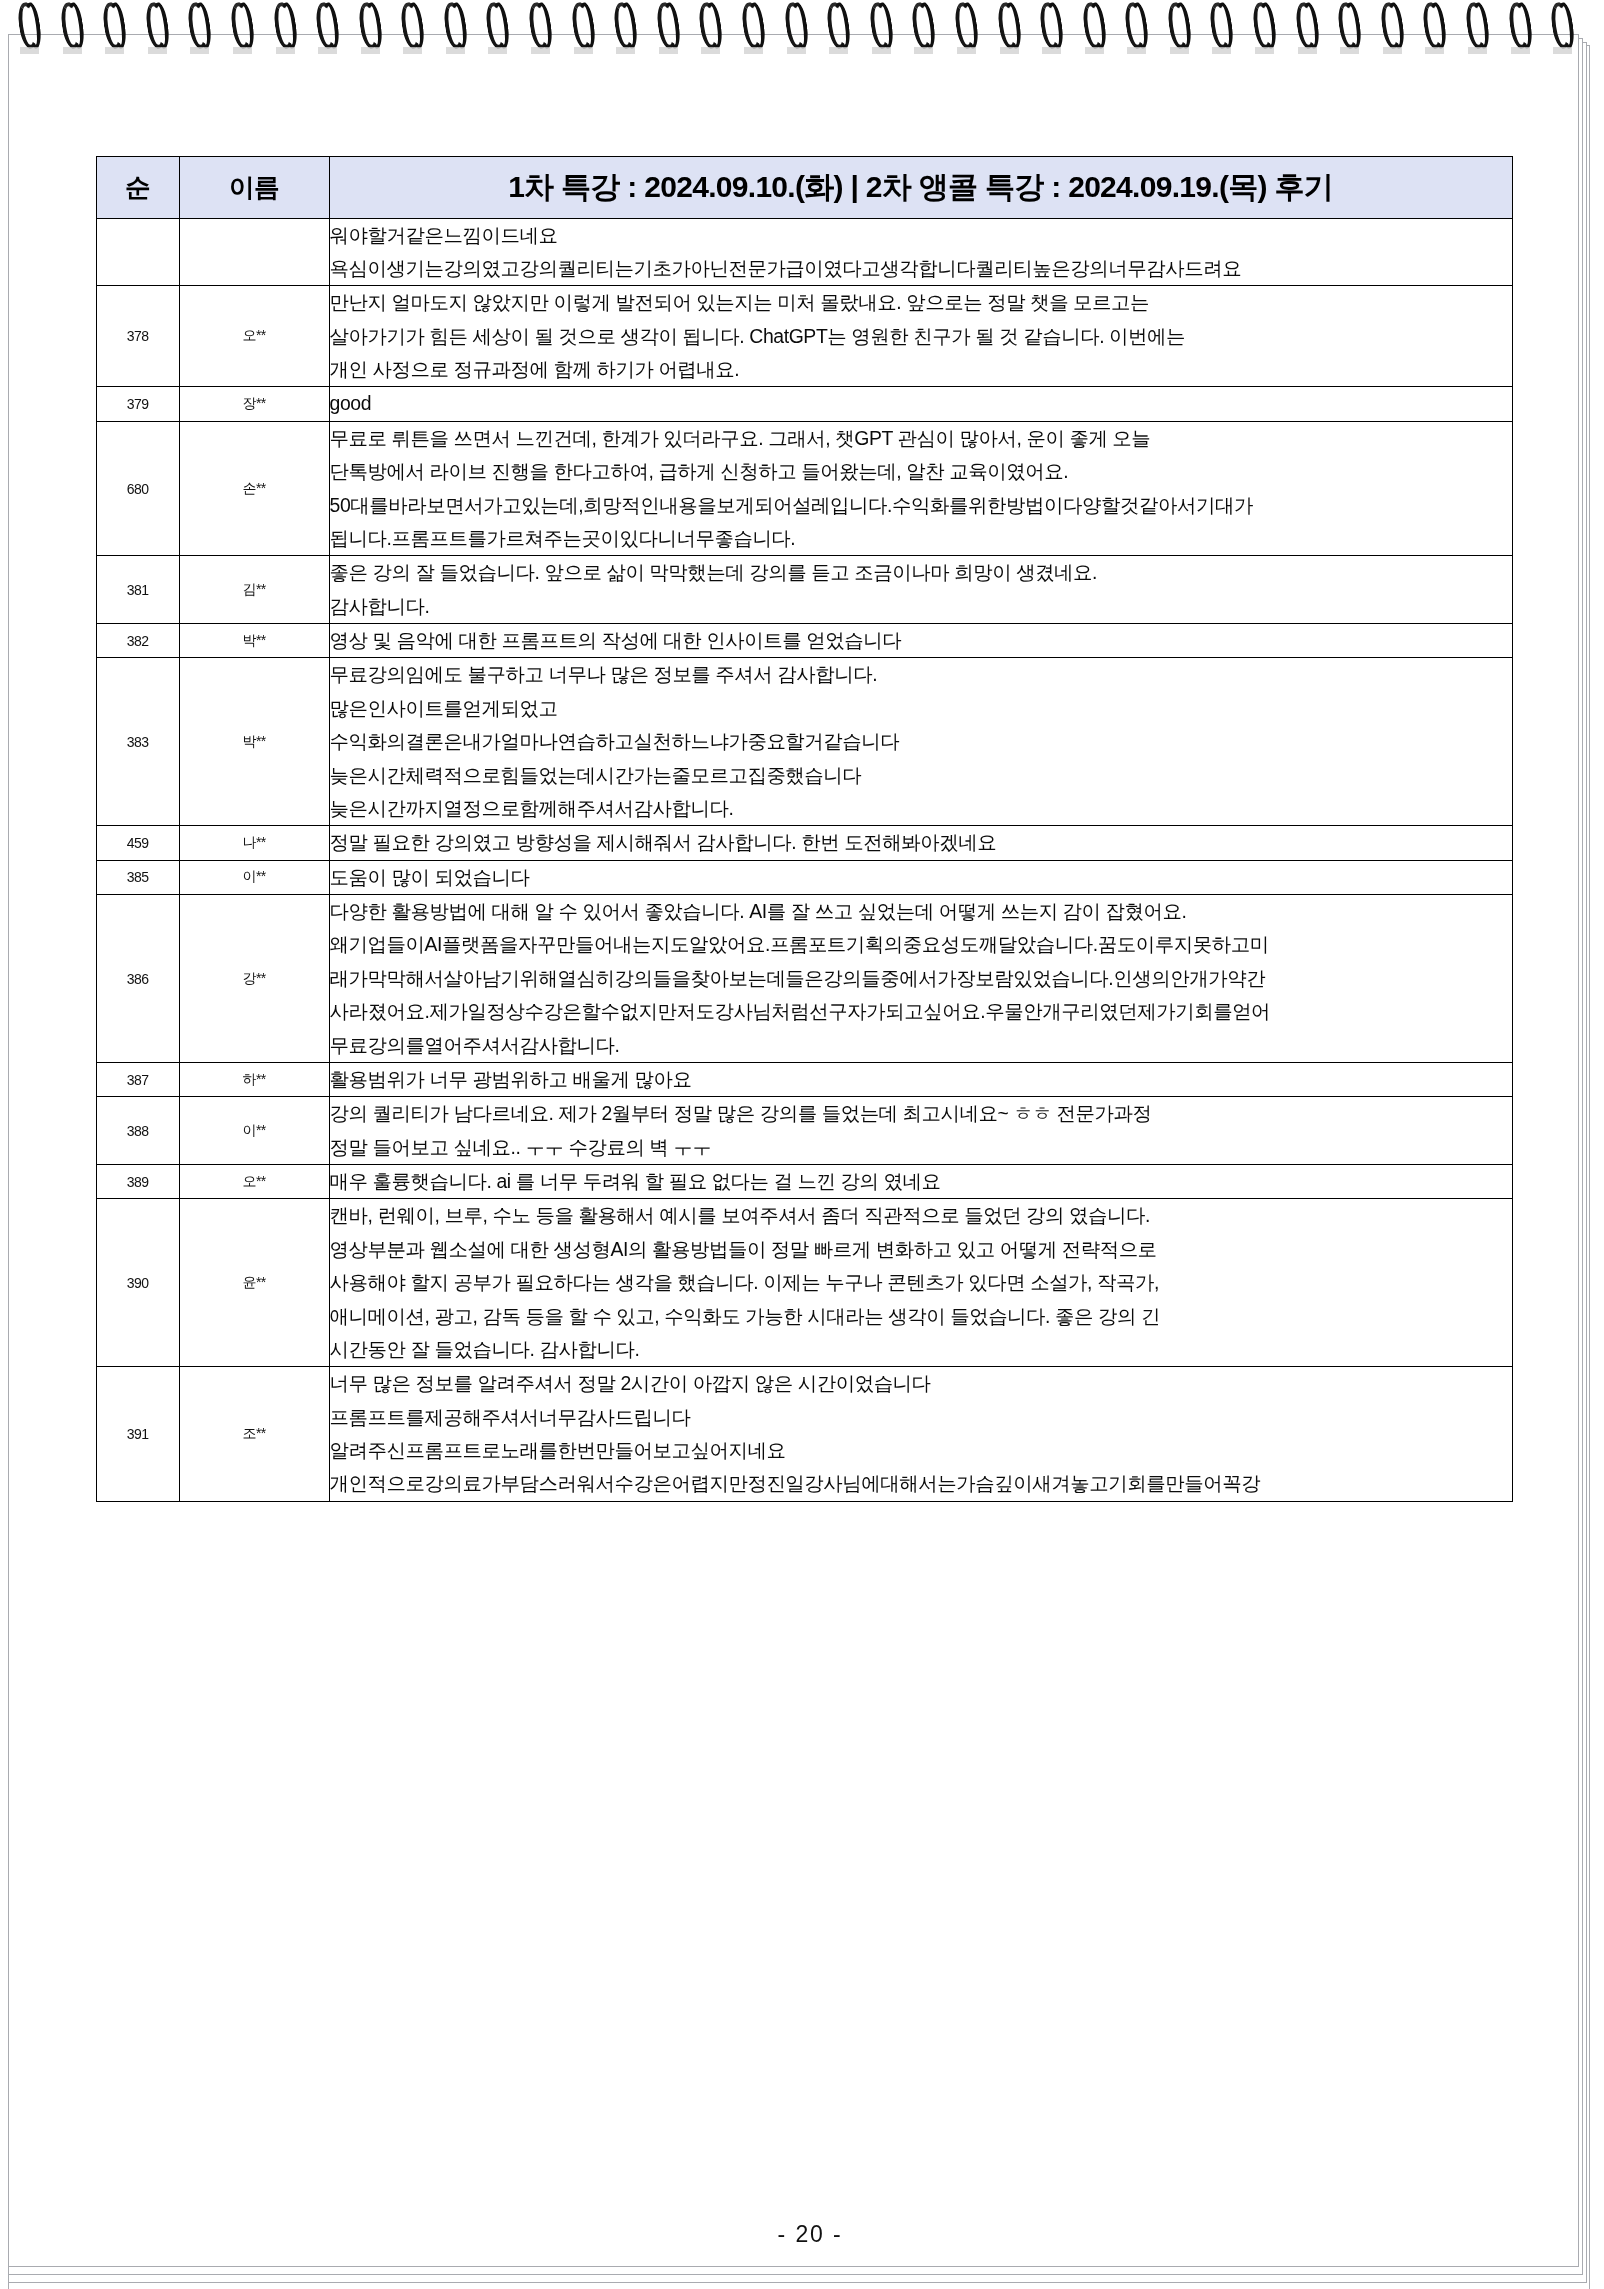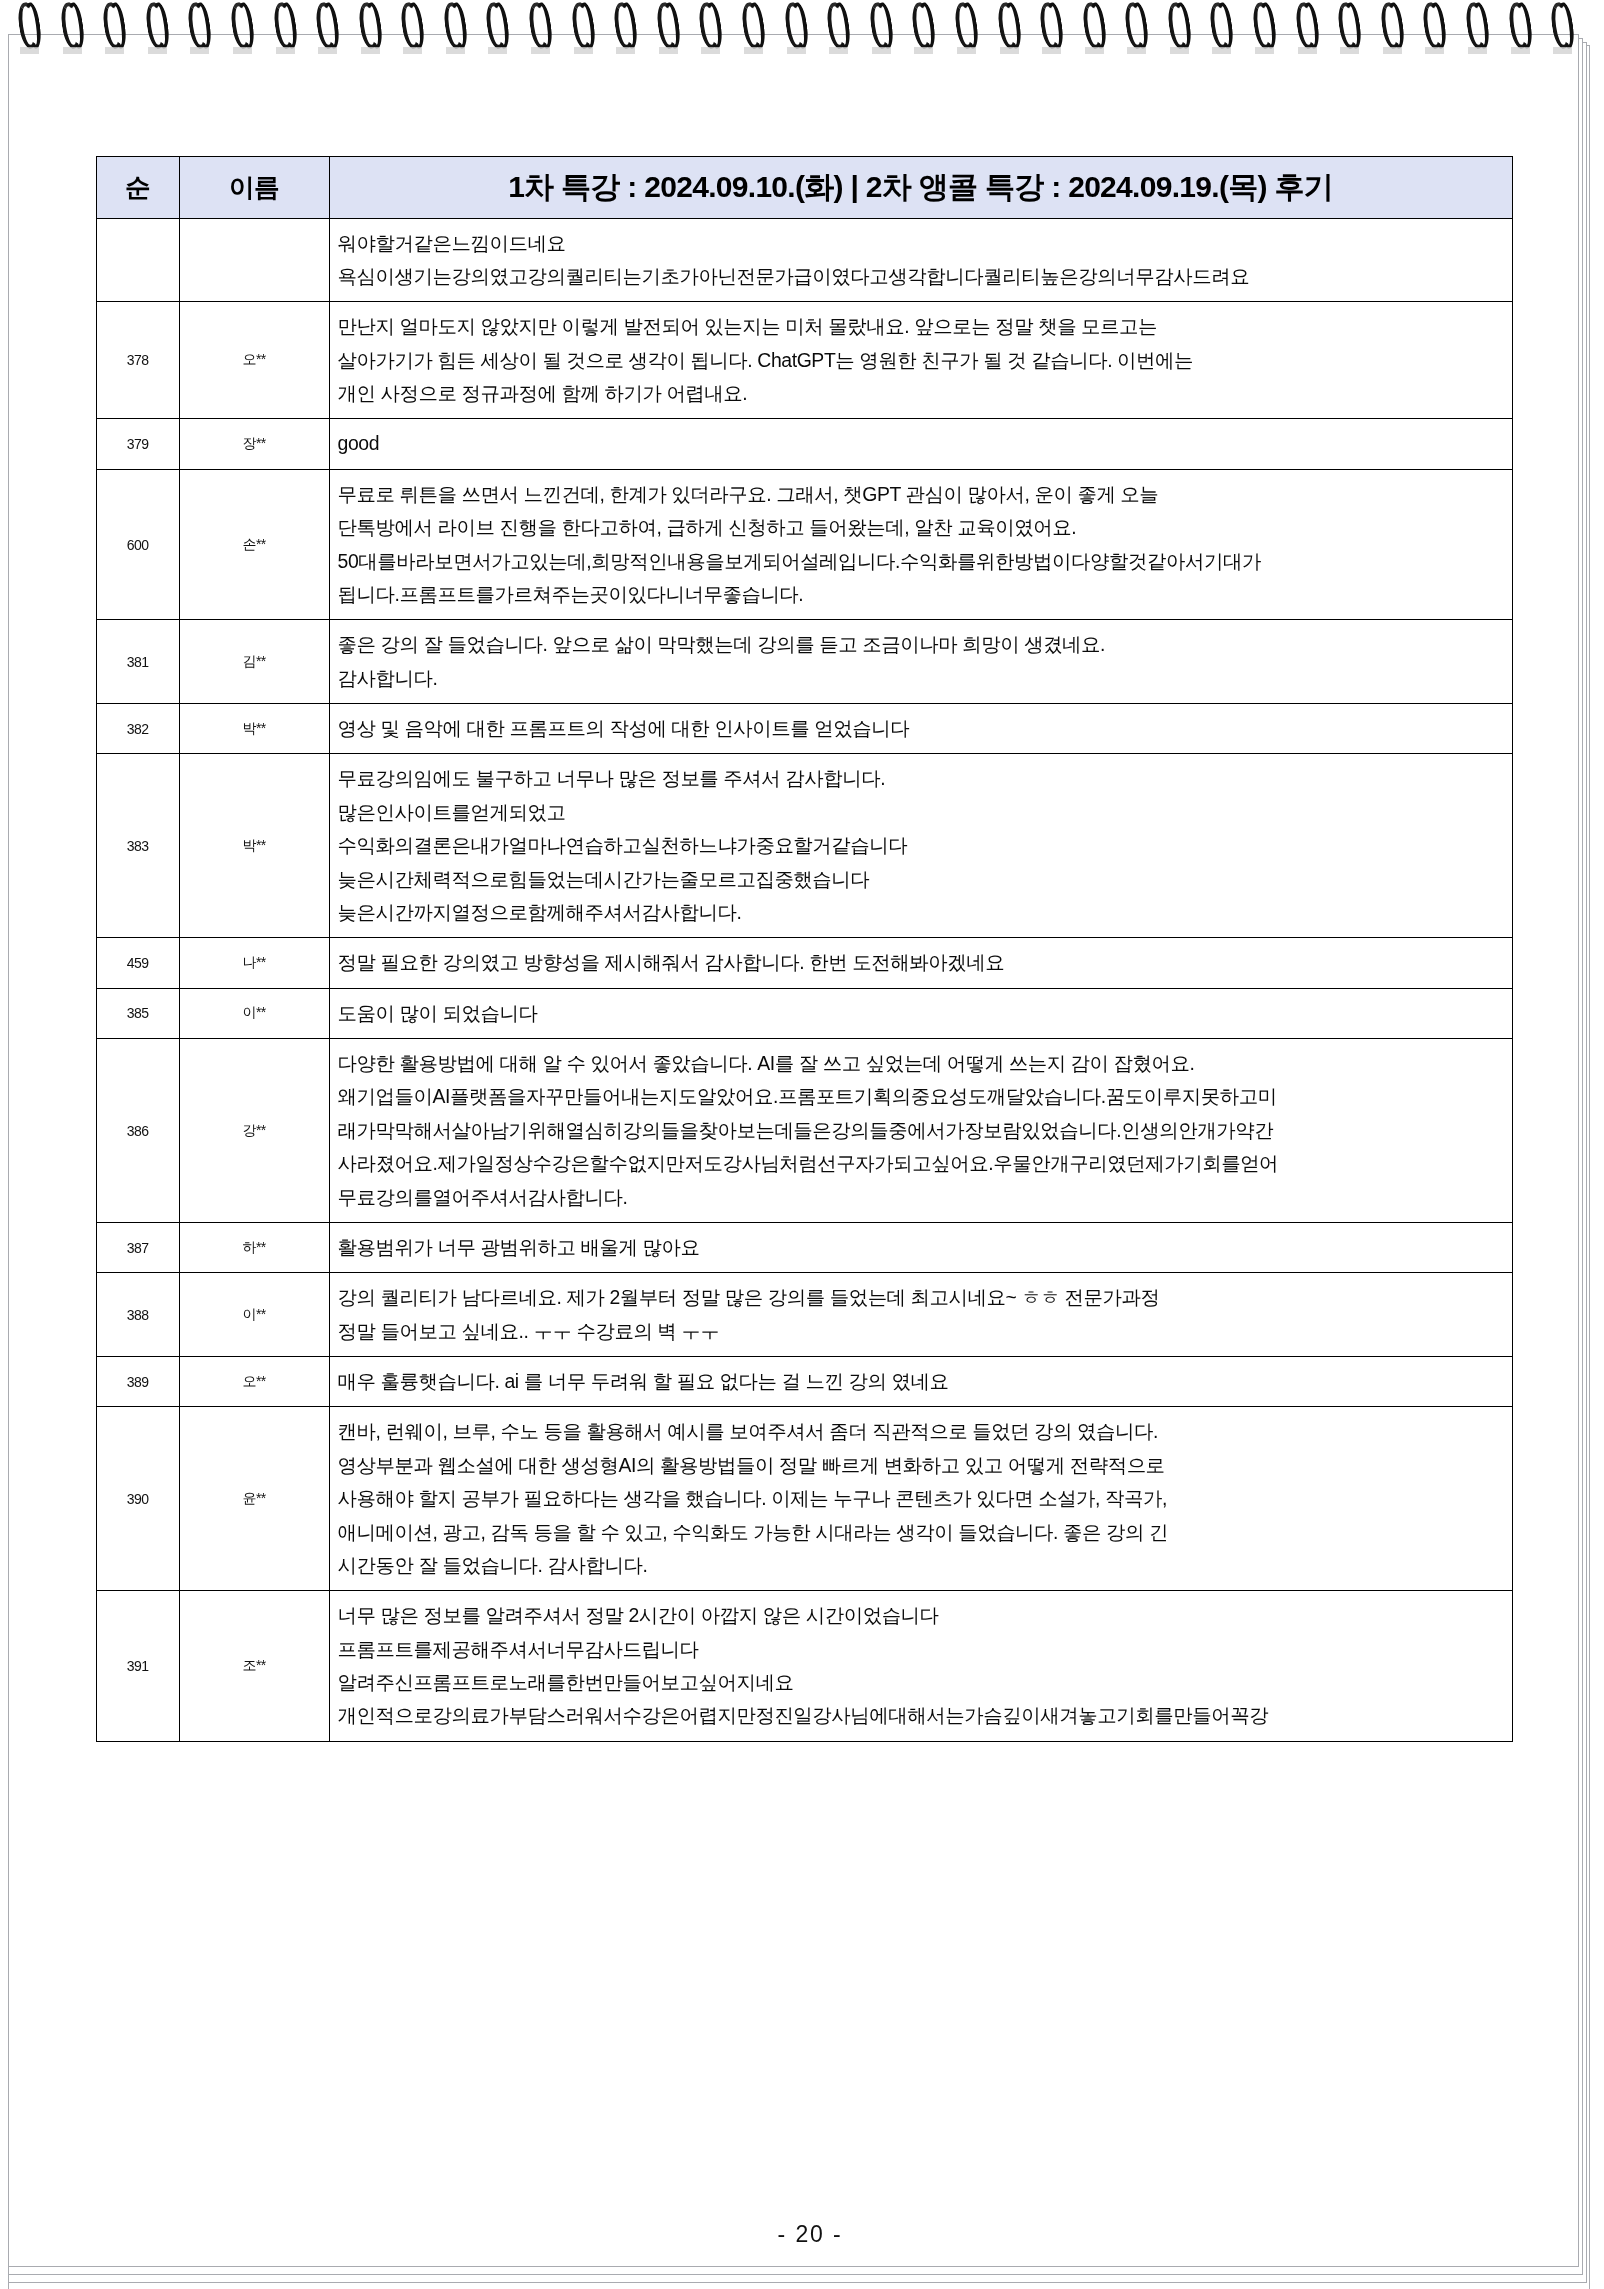--- a/index.html
+++ b/index.html
@@ -107,21 +107,21 @@
     width: 1416px;
     table-layout: fixed;
   }
   table.reviews col.c-no   { width: 83px; }
   table.reviews col.c-name { width: 150px; }
   table.reviews col.c-body { width: 1183px; }
 
   table.reviews th,
   table.reviews td {
     border: 0.9px solid #000000;
-    padding: 8px;
+    padding: 0;
     vertical-align: middle;
   }
   table.reviews thead th {
     background: #dde2f4;
     text-align: center;
     font-weight: bold;
     font-size: 25.6px;
     letter-spacing: -0.5px;
     height: 53px;
     padding: 3.8px 1.9px;
@@ -204,21 +204,21 @@
             </td>
           </tr>
           <tr>
             <td class="no">379</td>
             <td class="name">장**</td>
             <td class="body">
               <span class="line">good</span>
             </td>
           </tr>
           <tr>
-            <td class="no">600</td>
+            <td class="no">680</td>
             <td class="name">손**</td>
             <td class="body">
               <span class="line">무료로 뤼튼을 쓰면서 느낀건데, 한계가 있더라구요. 그래서, 챗GPT 관심이 많아서, 운이 좋게 오늘</span>
               <span class="line">단톡방에서 라이브 진행을 한다고하여, 급하게 신청하고 들어왔는데, 알찬 교육이였어요.</span>
               <span class="line">50대를바라보면서가고있는데,희망적인내용을보게되어설레입니다.수익화를위한방법이다양할것같아서기대가</span>
               <span class="line">됩니다.프롬프트를가르쳐주는곳이있다니너무좋습니다.</span>
             </td>
           </tr>
           <tr>
             <td class="no">381</td>

